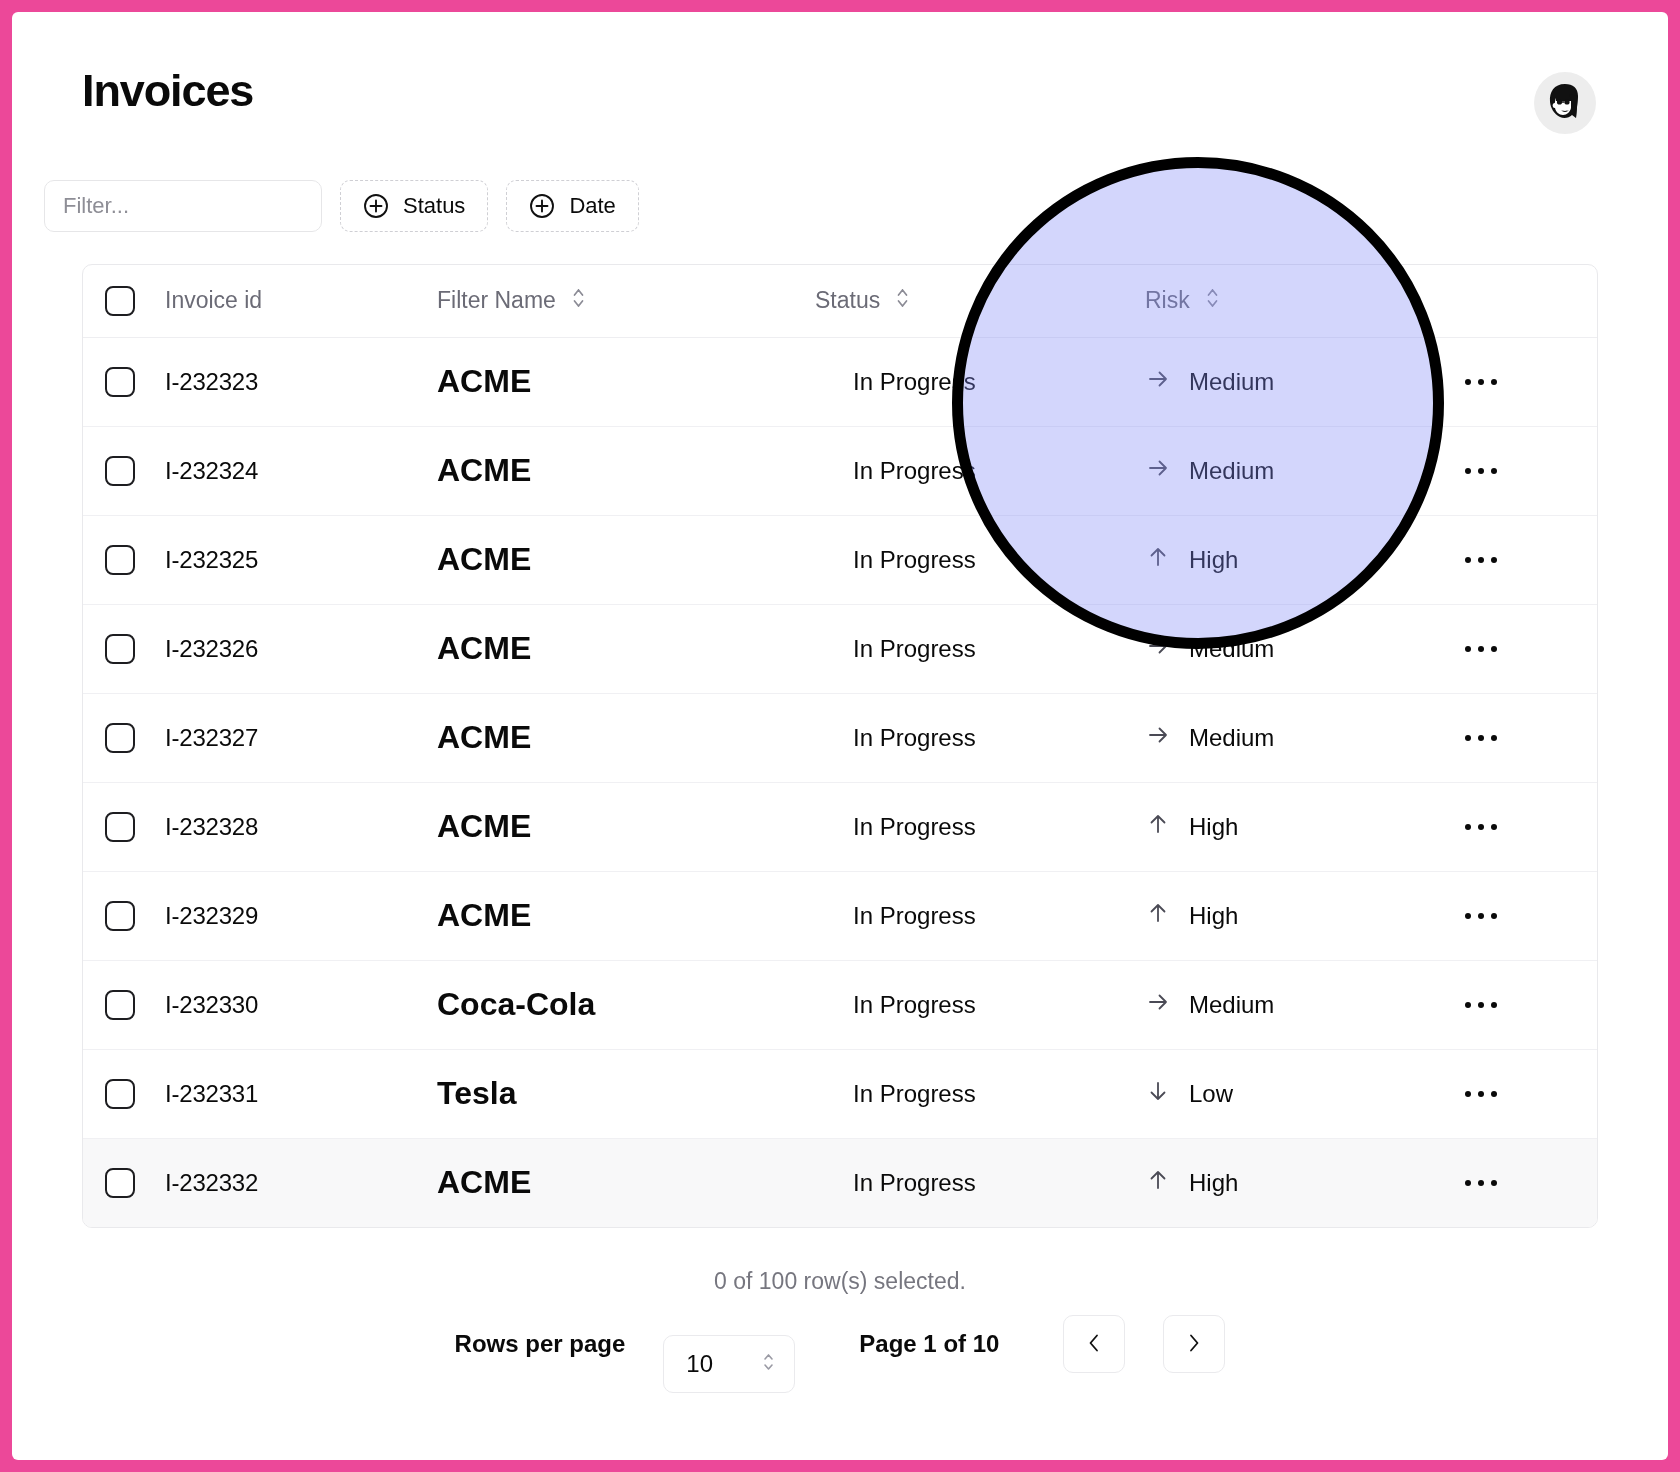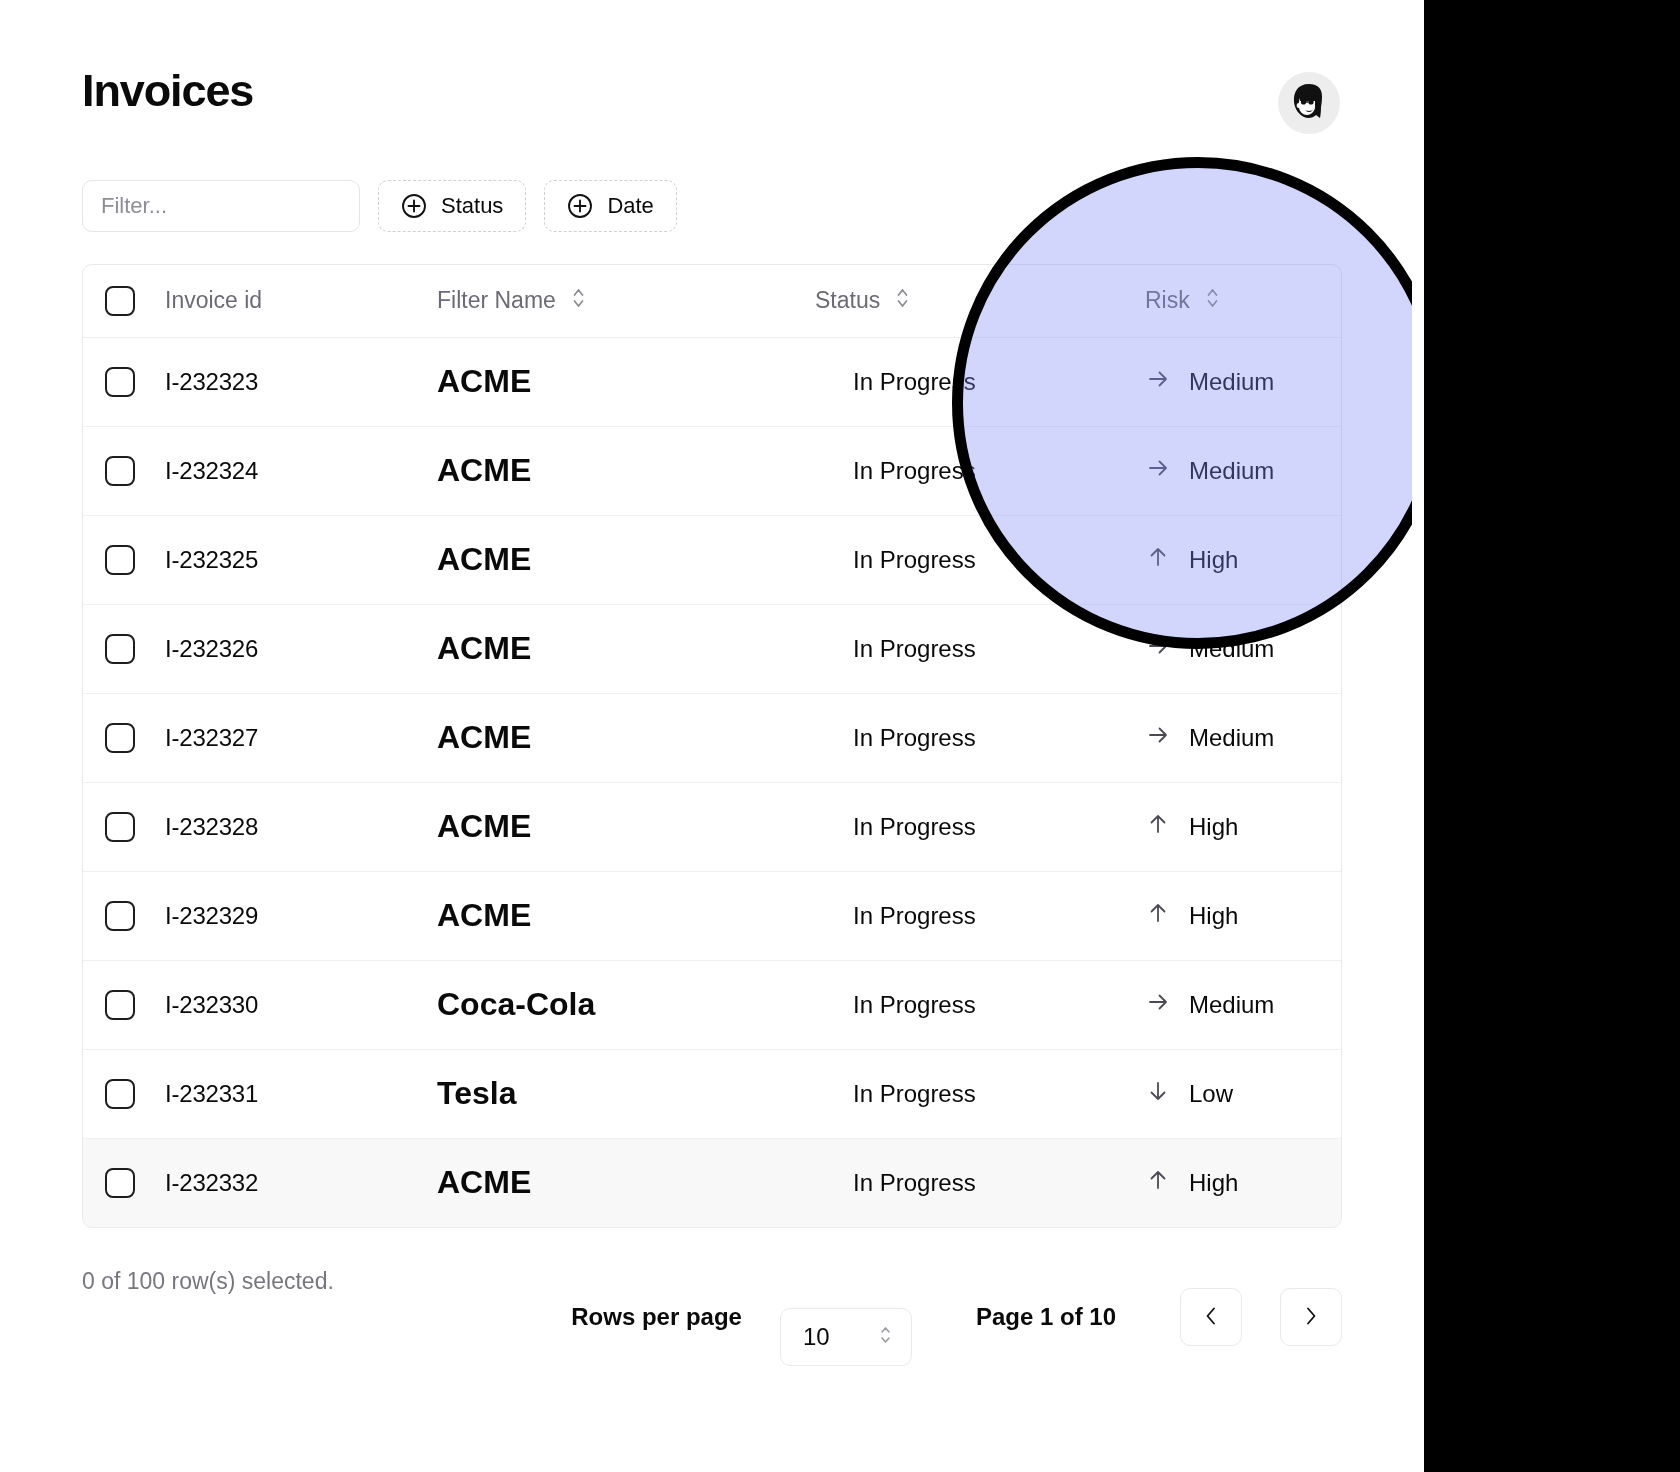--- a/index.html
+++ b/index.html
@@ -8,23 +8,23 @@
     width: 1680px;
     height: 1472px;
     background: #000000;
     font-family: "Liberation Sans", sans-serif;
     overflow: hidden;
   }
 
   
   #screen {
     position: relative;
-    width: 1424px;
+    width: 1680px;
     height: 1472px;
-    background: #ffffff;
+    background: #ec4899;
     padding: 12px;
   }
 
   #app-window {
     position: relative;
     width: 100%;
     height: 100%;
     background: #ffffff;
     border-radius: 6px;
     overflow: hidden;
@@ -58,21 +58,21 @@
     overflow: hidden;
     flex: none;
     margin-top: 4px;
   }
 
   
   .toolbar {
     display: flex;
     align-items: flex-start;
     gap: 18px;
-    padding: 46px 70px 0 70px;
+    padding: 46px 70px 0 32px;
   }
 
   .filter-input {
     width: 278px;
     height: 52px;
     border: 1px solid #e6e6e8;
     border-radius: 10px;
     padding: 0 18px;
     font-size: 22px;
     font-family: "Liberation Sans", sans-serif;
@@ -194,22 +194,23 @@
     margin-left: 18px;
   }
   .dots-btn i {
     width: 6px; height: 6px; border-radius: 50%;
     background: #0a0a0a; display:block;
   }
 
   
   .footer {
     display: flex;
-    align-items: flex-start;
+    align-items: center;
     padding: 40px 70px 0 70px;
+    flex-direction: column;
   }
 
   .rows-selected {
     font-size: 23px;
     color: #76767f;
     flex: 1;
   }
 
   .footer-right {
     display: flex;

